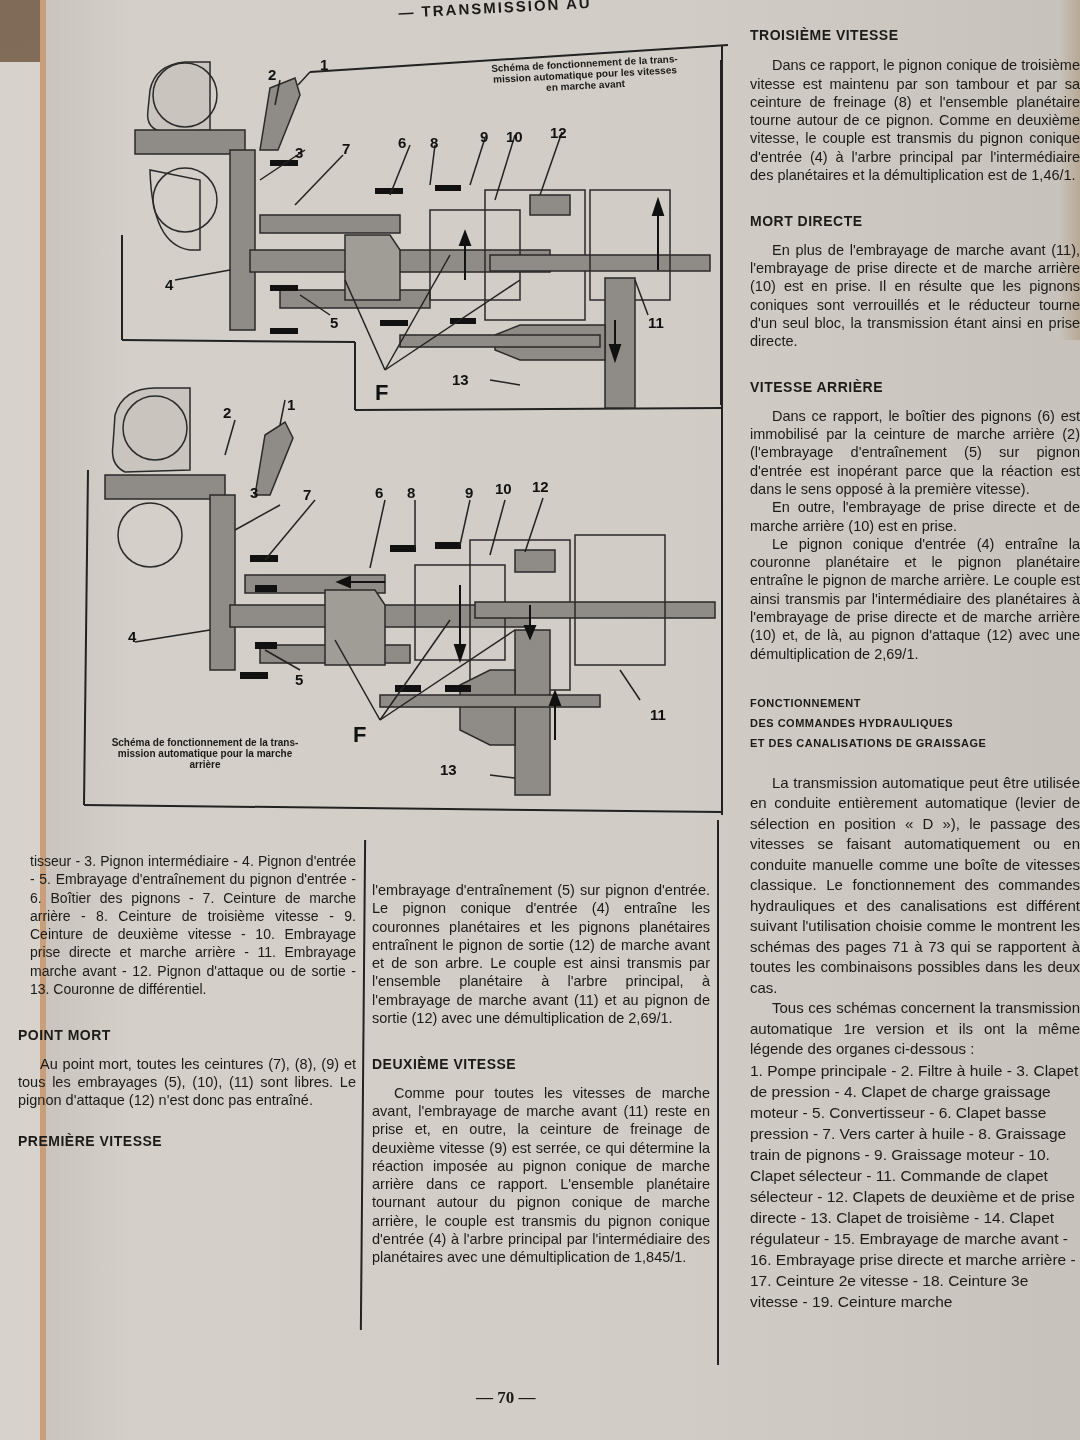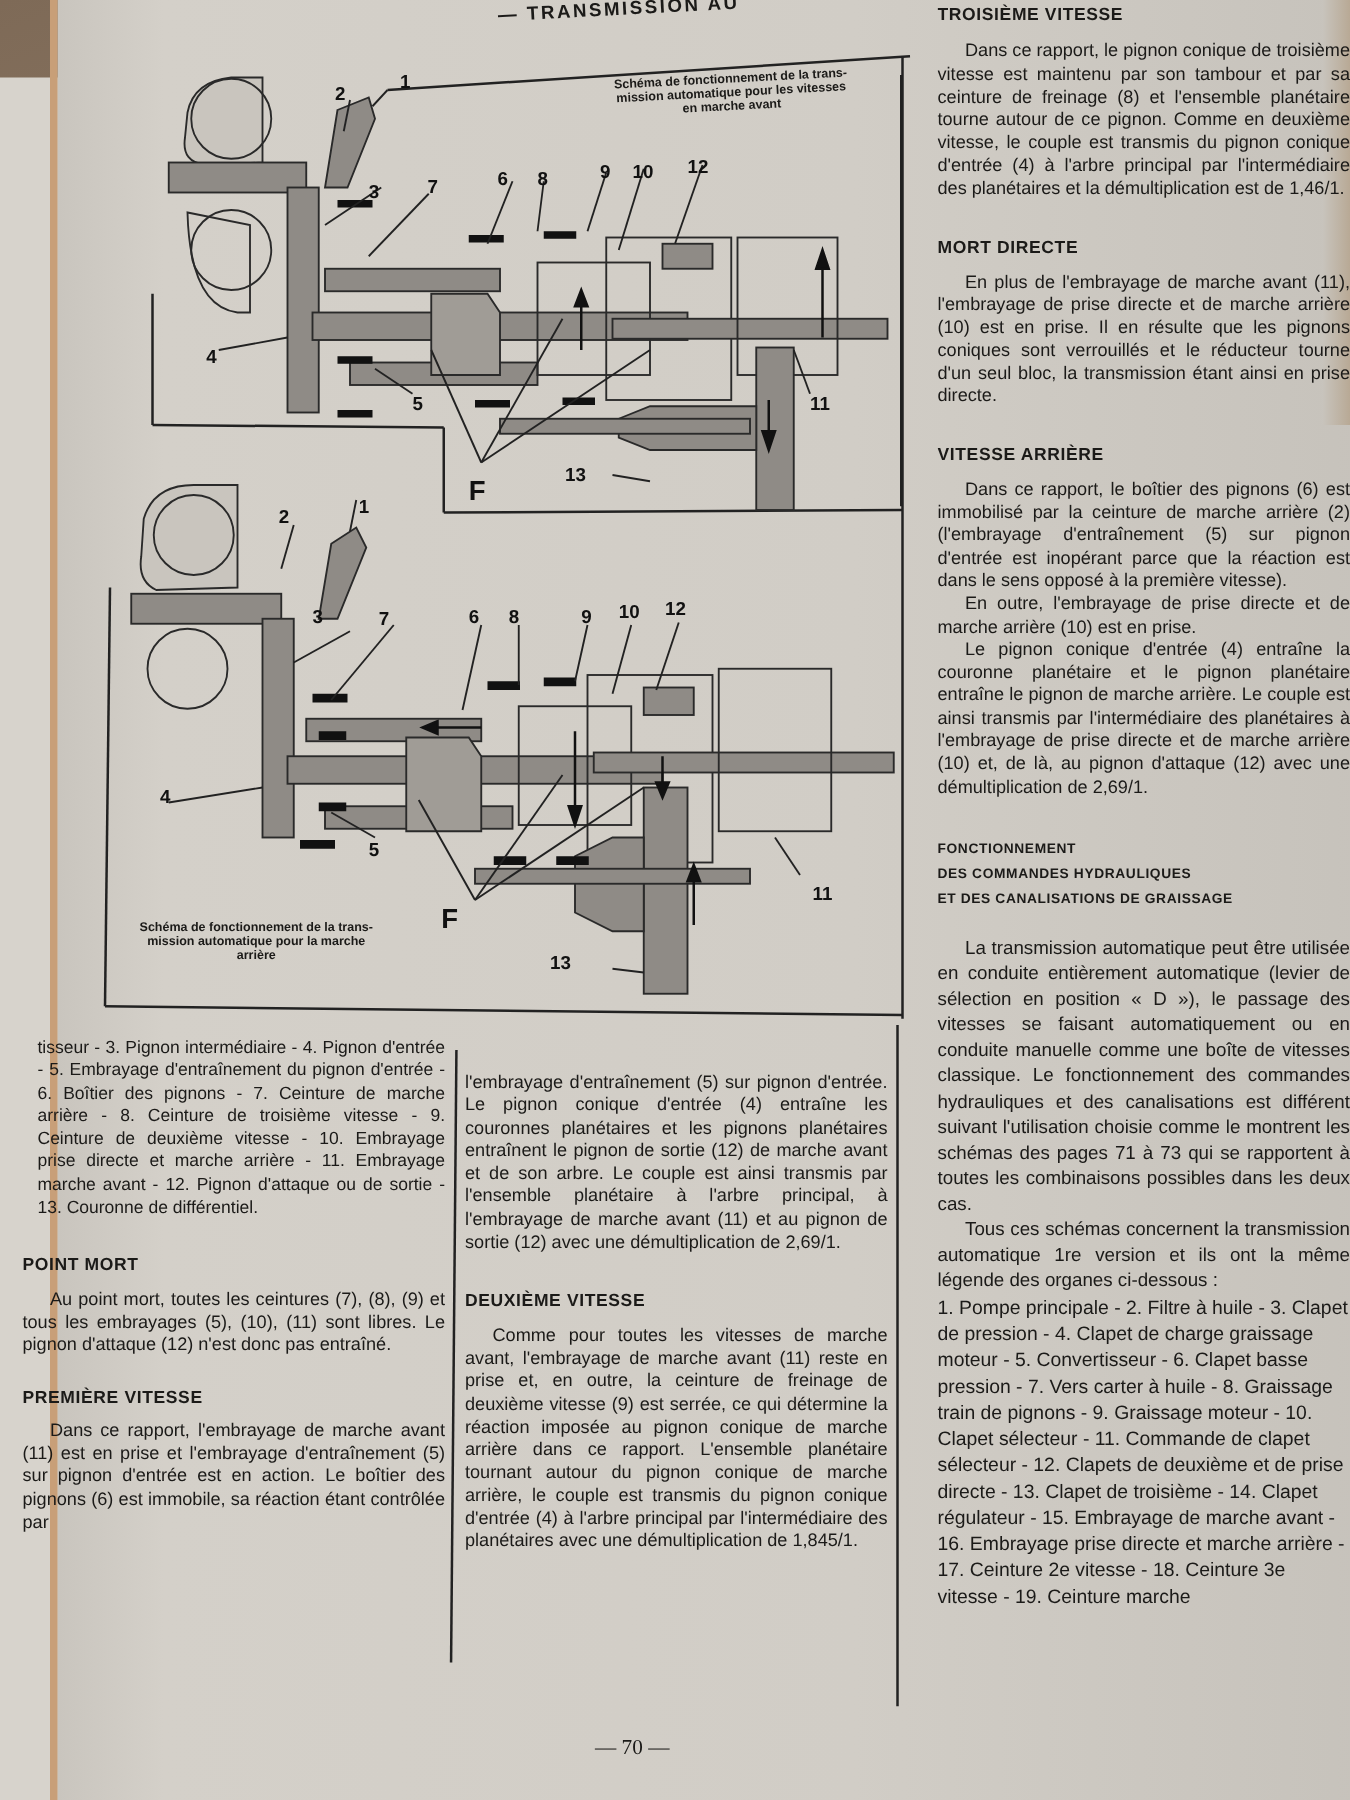--- a/index.html
+++ b/index.html
@@ -4,26 +4,26 @@
 <style>
   html,body{margin:0;padding:0;}
   body{width:1080px;height:1440px;position:relative;overflow:hidden;background:#8d7762;font-family:"Liberation Sans",sans-serif;color:#1b1a18;}
   .desk{position:absolute;left:0;top:0;width:1080px;height:1440px;background:linear-gradient(160deg,#7e6a57 0%,#9a8470 40%,#8a7663 100%);}
   .under-page{position:absolute;left:0;top:62px;width:70px;height:1400px;background:#d7d3cc;}
   .page{position:absolute;left:40px;top:0;width:1060px;height:1440px;background:linear-gradient(90deg,#c9c5be 0%,#d4d0c9 8%,#d1cdc6 60%,#c6c2bb 100%);border-left:6px solid #c89f78;}
   .right-edge{position:absolute;right:0;top:0;width:22px;height:340px;background:linear-gradient(90deg,#c8c4bd,#b8a995);}
   .header-title{position:absolute;left:398px;top:4px;font-size:15px;letter-spacing:2px;font-weight:bold;transform:rotate(-3deg);transform-origin:left top;white-space:nowrap;}
   .frame{position:absolute;border:2px solid #222;}
   .caption{position:absolute;font-size:10px;font-weight:bold;line-height:11px;text-align:center;white-space:pre-line;}
-  .col{position:absolute;font-size:14.5px;line-height:18.3px;}
+  .col{position:absolute;font-size:14.5px;line-height:18.3px;margin-top:24px;}
   .col p{margin:0;text-align:justify;}
   .col .ind{text-indent:22px;}
   .col h3{margin:0;font-size:14px;font-weight:bold;letter-spacing:0.5px;}
   .vrule{position:absolute;width:2px;background:#222;}
-  .page-number{position:absolute;left:476px;top:1388px;font-family:"Liberation Serif",serif;font-weight:normal;font-size:17px;}
+  .page-number{position:absolute;left:476px;top:1388px;font-family:"Liberation Serif",serif;font-weight:bold;font-size:17px;}
   svg text{font-family:"Liberation Sans",sans-serif;font-weight:bold;}
 </style>
 </head>
 <body>
 
 <div class="desk"></div>
 <div class="under-page"></div>
 <div class="page"></div>
 <div class="right-edge"></div>
 
@@ -204,21 +204,20 @@
 
 <div class="col" style="left:18px;top:828px;width:338px;">
   <p style="padding-left:12px;font-size:14px;">tisseur - 3. Pignon intermédiaire - 4. Pignon d'entrée - 5. Embrayage d'entraînement du pignon d'entrée - 6. Boîtier des pignons - 7. Ceinture de marche arrière - 8. Ceinture de troisième vitesse - 9. Ceinture de deuxième vitesse - 10. Embrayage prise directe et marche arrière - 11. Embrayage marche avant - 12. Pignon d'attaque ou de sortie - 13. Couronne de différentiel.</p>
   <div style="height:28px"></div>
   <h3>POINT MORT</h3>
   <div style="height:10px"></div>
   <p class="ind">Au point mort, toutes les ceintures (7), (8), (9) et tous les embrayages (5), (10), (11) sont libres. Le pignon d'attaque (12) n'est donc pas entraîné.</p>
   <div style="height:22px"></div>
   <h3>PREMIÈRE VITESSE</h3>
   <div style="height:10px"></div>
-  <p class="ind">Dans ce rapport, l'embrayage de marche avant (11) est en prise et l'embrayage d'entraînement (5) sur pignon d'entrée est en action. Le boîtier des pignons (6) est immobile, sa réaction étant contrôlée par</p>
 </div>
 
 <div class="col" style="left:372px;top:857px;width:338px;">
   <p>l'embrayage d'entraînement (5) sur pignon d'entrée. Le pignon conique d'entrée (4) entraîne les couronnes planétaires et les pignons planétaires entraînent le pignon de sortie (12) de marche avant et de son arbre. Le couple est ainsi transmis par l'ensemble planétaire à l'arbre principal, à l'embrayage de marche avant (11) et au pignon de sortie (12) avec une démultiplication de 2,69/1.</p>
   <div style="height:28px"></div>
   <h3>DEUXIÈME VITESSE</h3>
   <div style="height:10px"></div>
   <p class="ind">Comme pour toutes les vitesses de marche avant, l'embrayage de marche avant (11) reste en prise et, en outre, la ceinture de freinage de deuxième vitesse (9) est serrée, ce qui détermine la réaction imposée au pignon conique de marche arrière dans ce rapport. L'ensemble planétaire tournant autour du pignon conique de marche arrière, le couple est transmis du pignon conique d'entrée (4) à l'arbre principal par l'intermédiaire des planétaires avec une démultiplication de 1,845/1.</p>
 </div>
 

